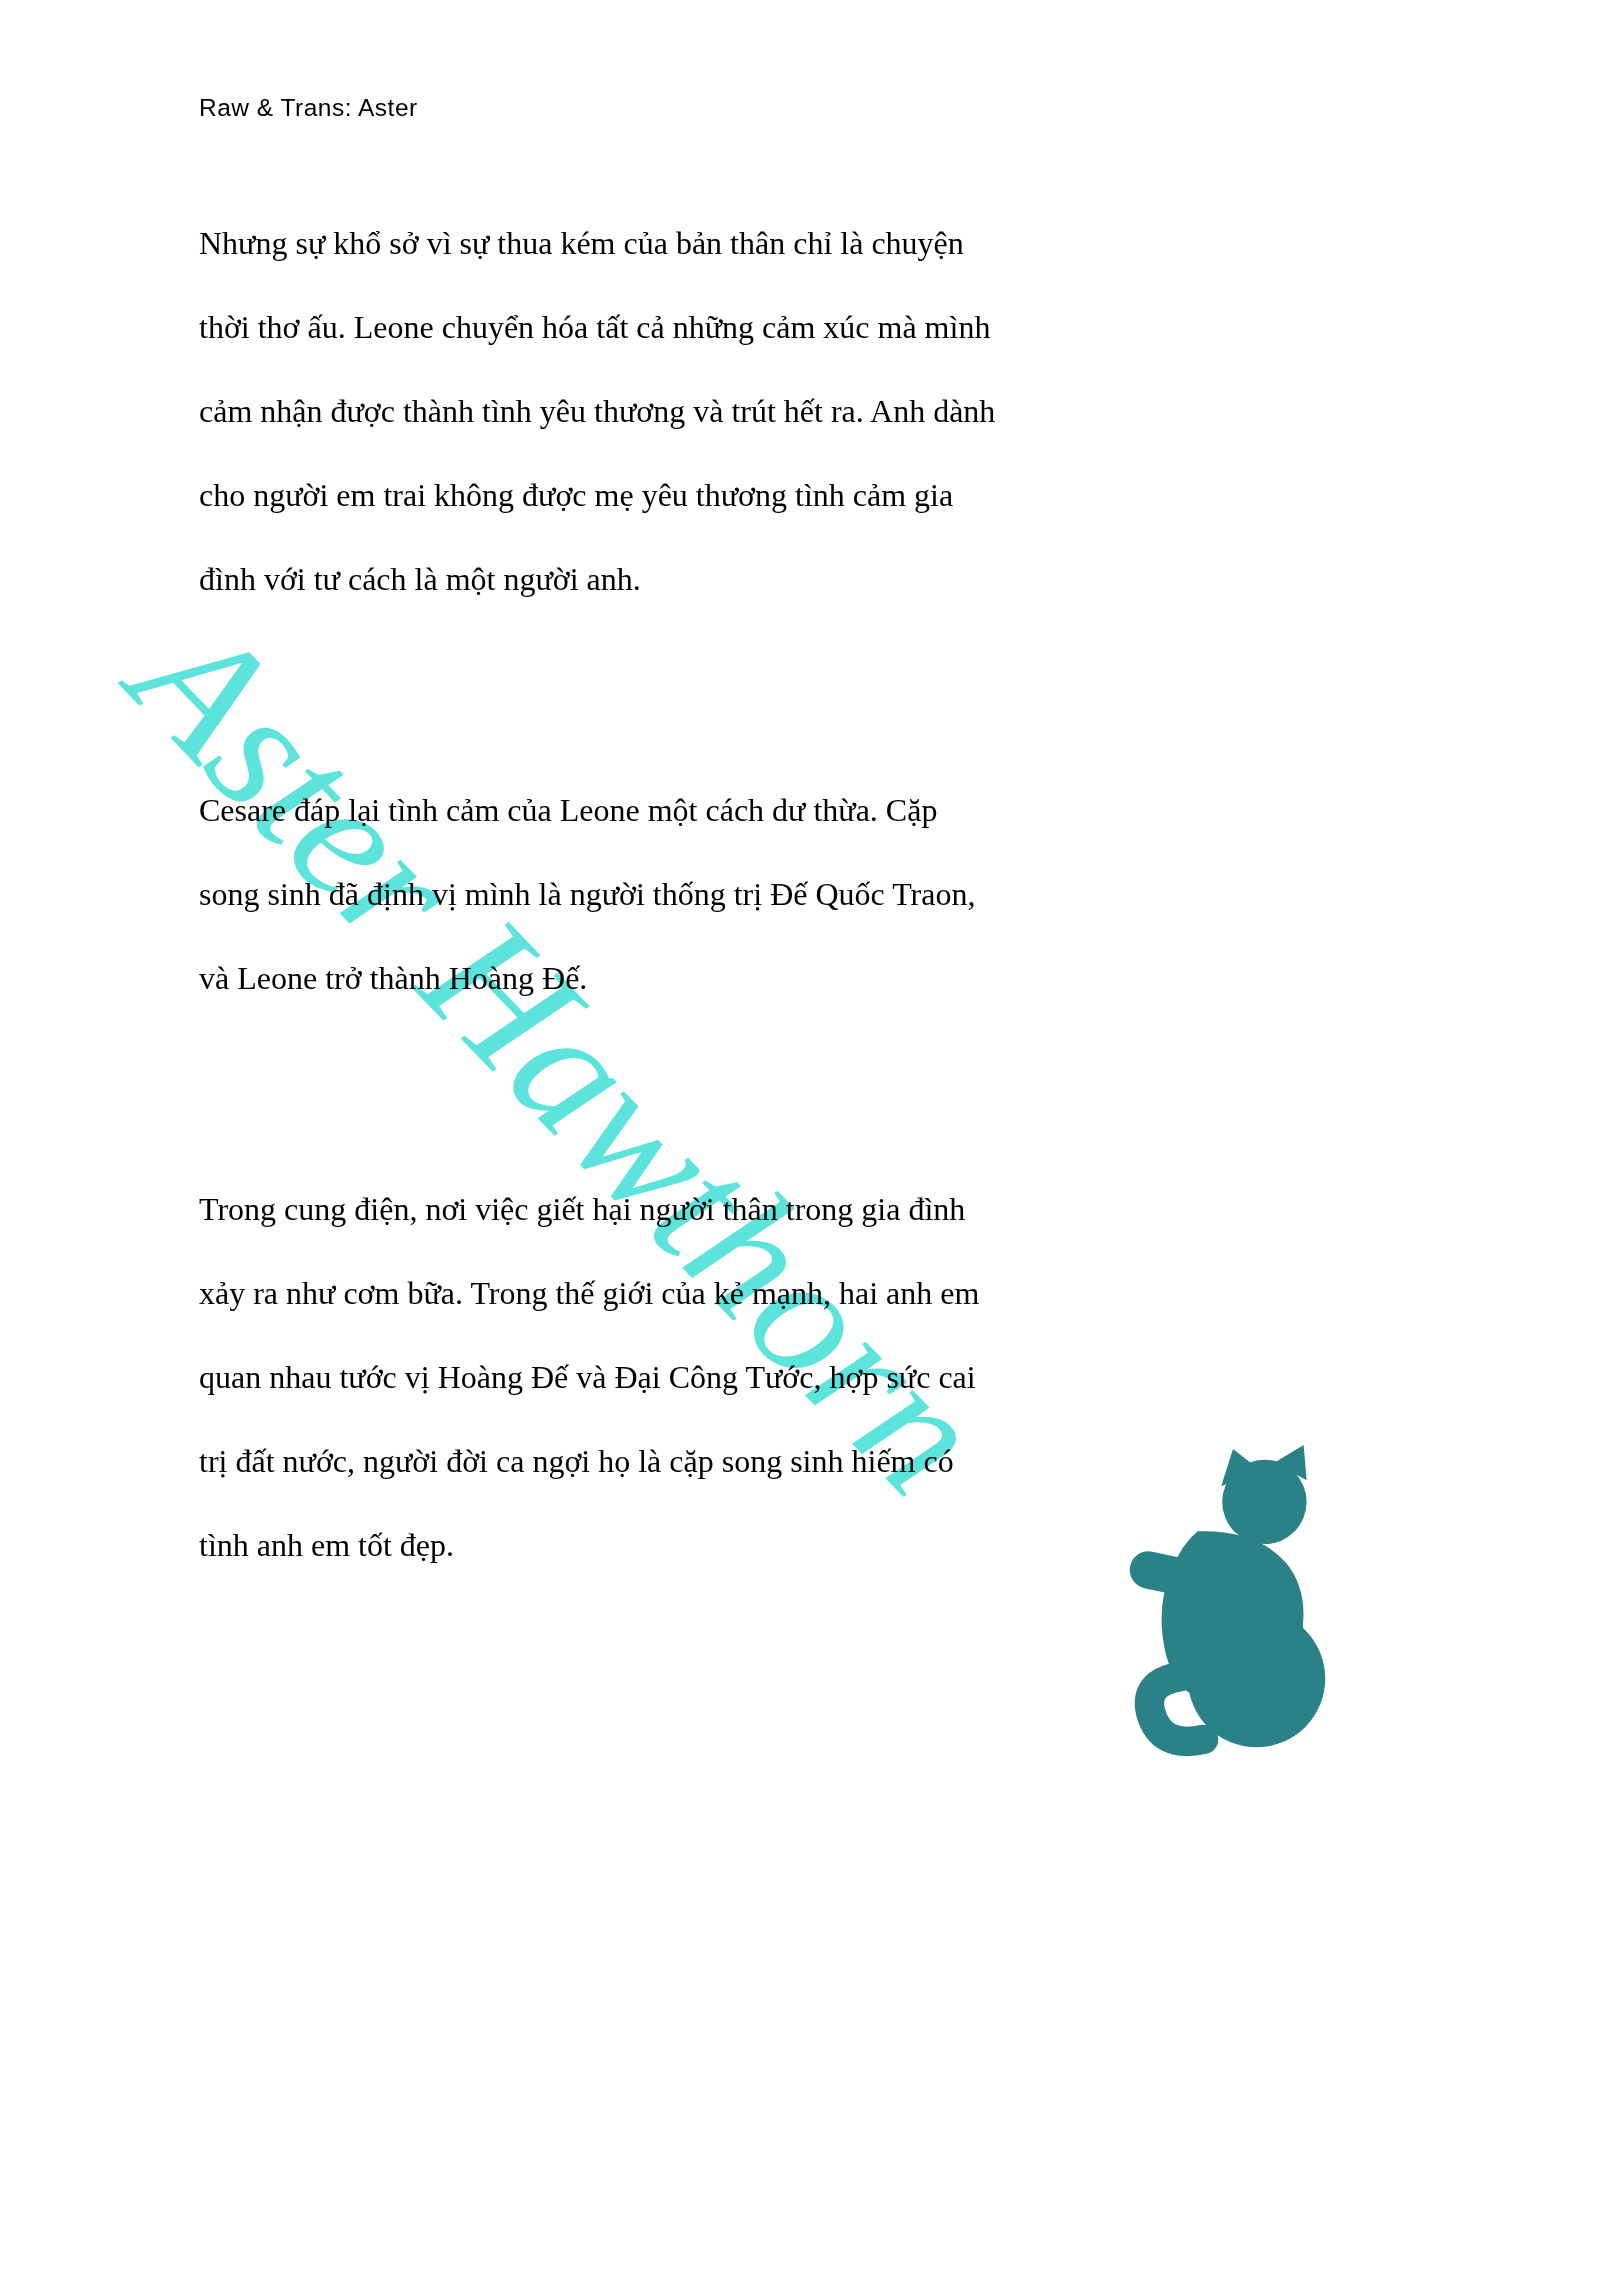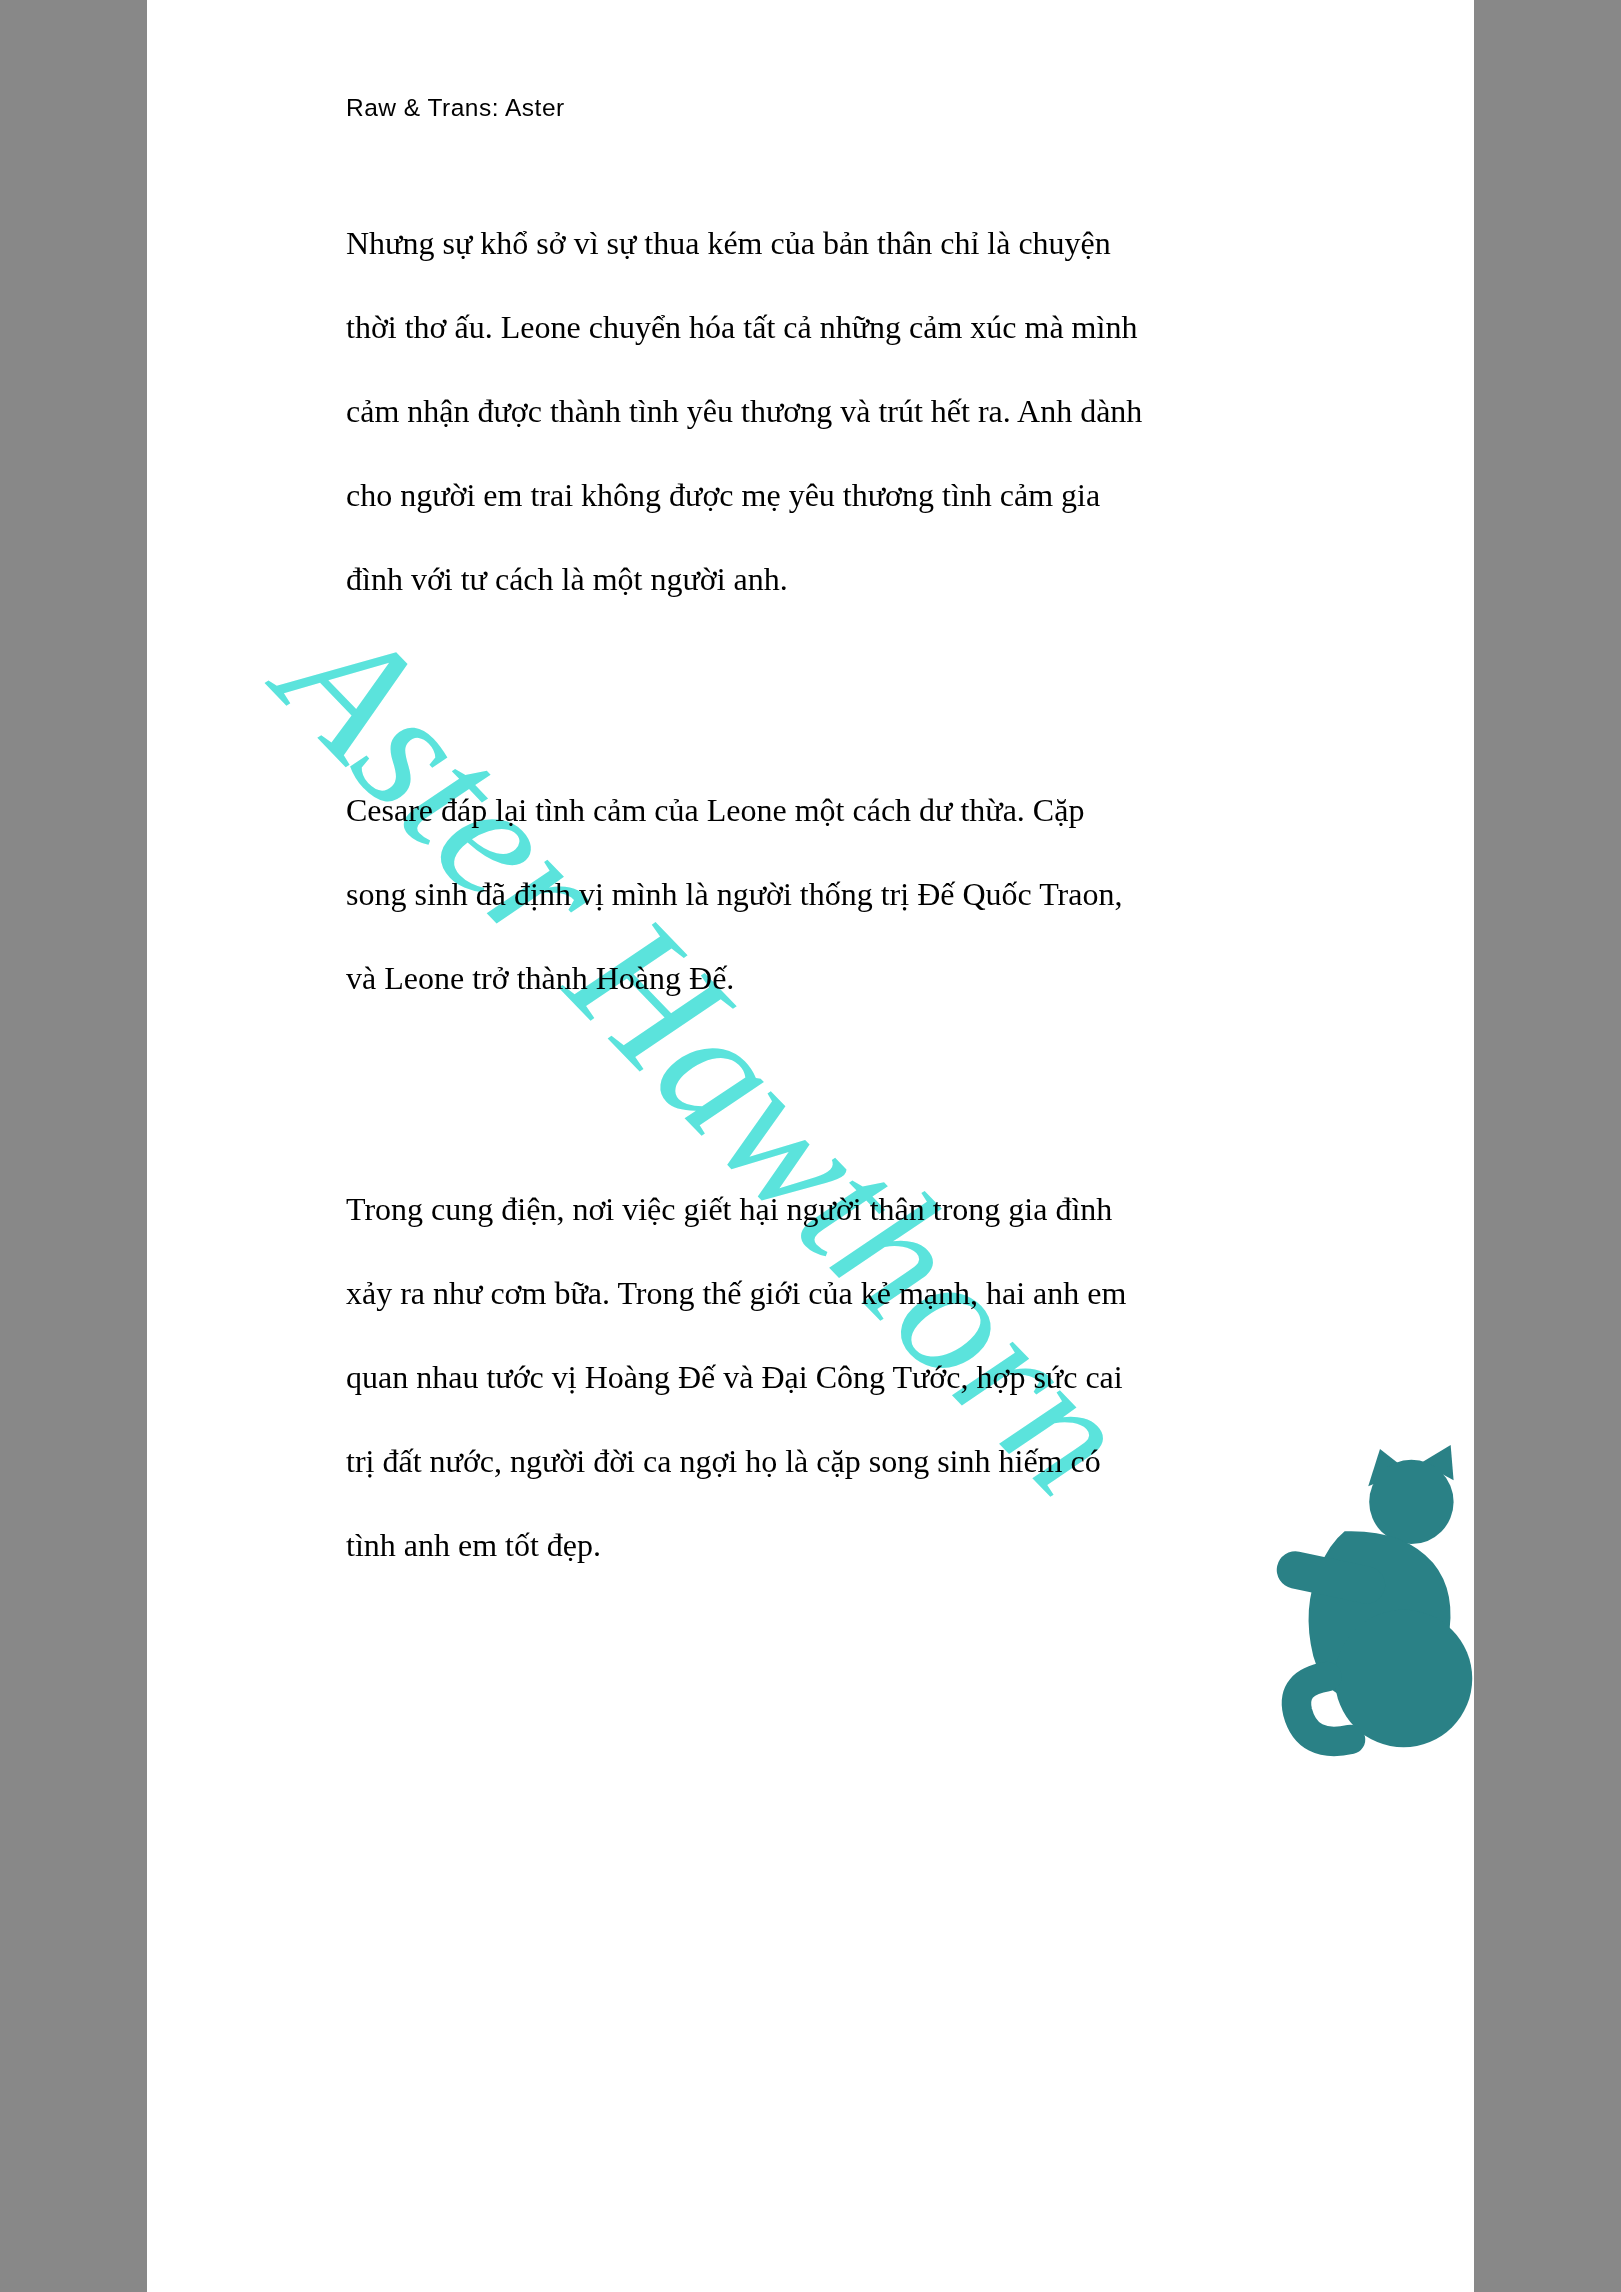--- a/index.html
+++ b/index.html
@@ -1,18 +1,18 @@
 <!DOCTYPE html>
 <html style="--background: #ffffff; --text: #000000; --watermark: #3fdfd6; --cat: #2a8186;"><head>
 <meta charset="utf-8">
 <style>
   html, body { margin: 0; padding: 0; background: #888; }
   .page {
     position: relative;
-    width: 1327px;
+    width: 1621px;
     height: 2293px;
     margin: 0 auto;
     background: var(--background, #fff);
     overflow: hidden;
     font-family: "Liberation Serif", serif;
     color: var(--text, #000);
   }
   .header {
     position: absolute;
     left: 199px;

